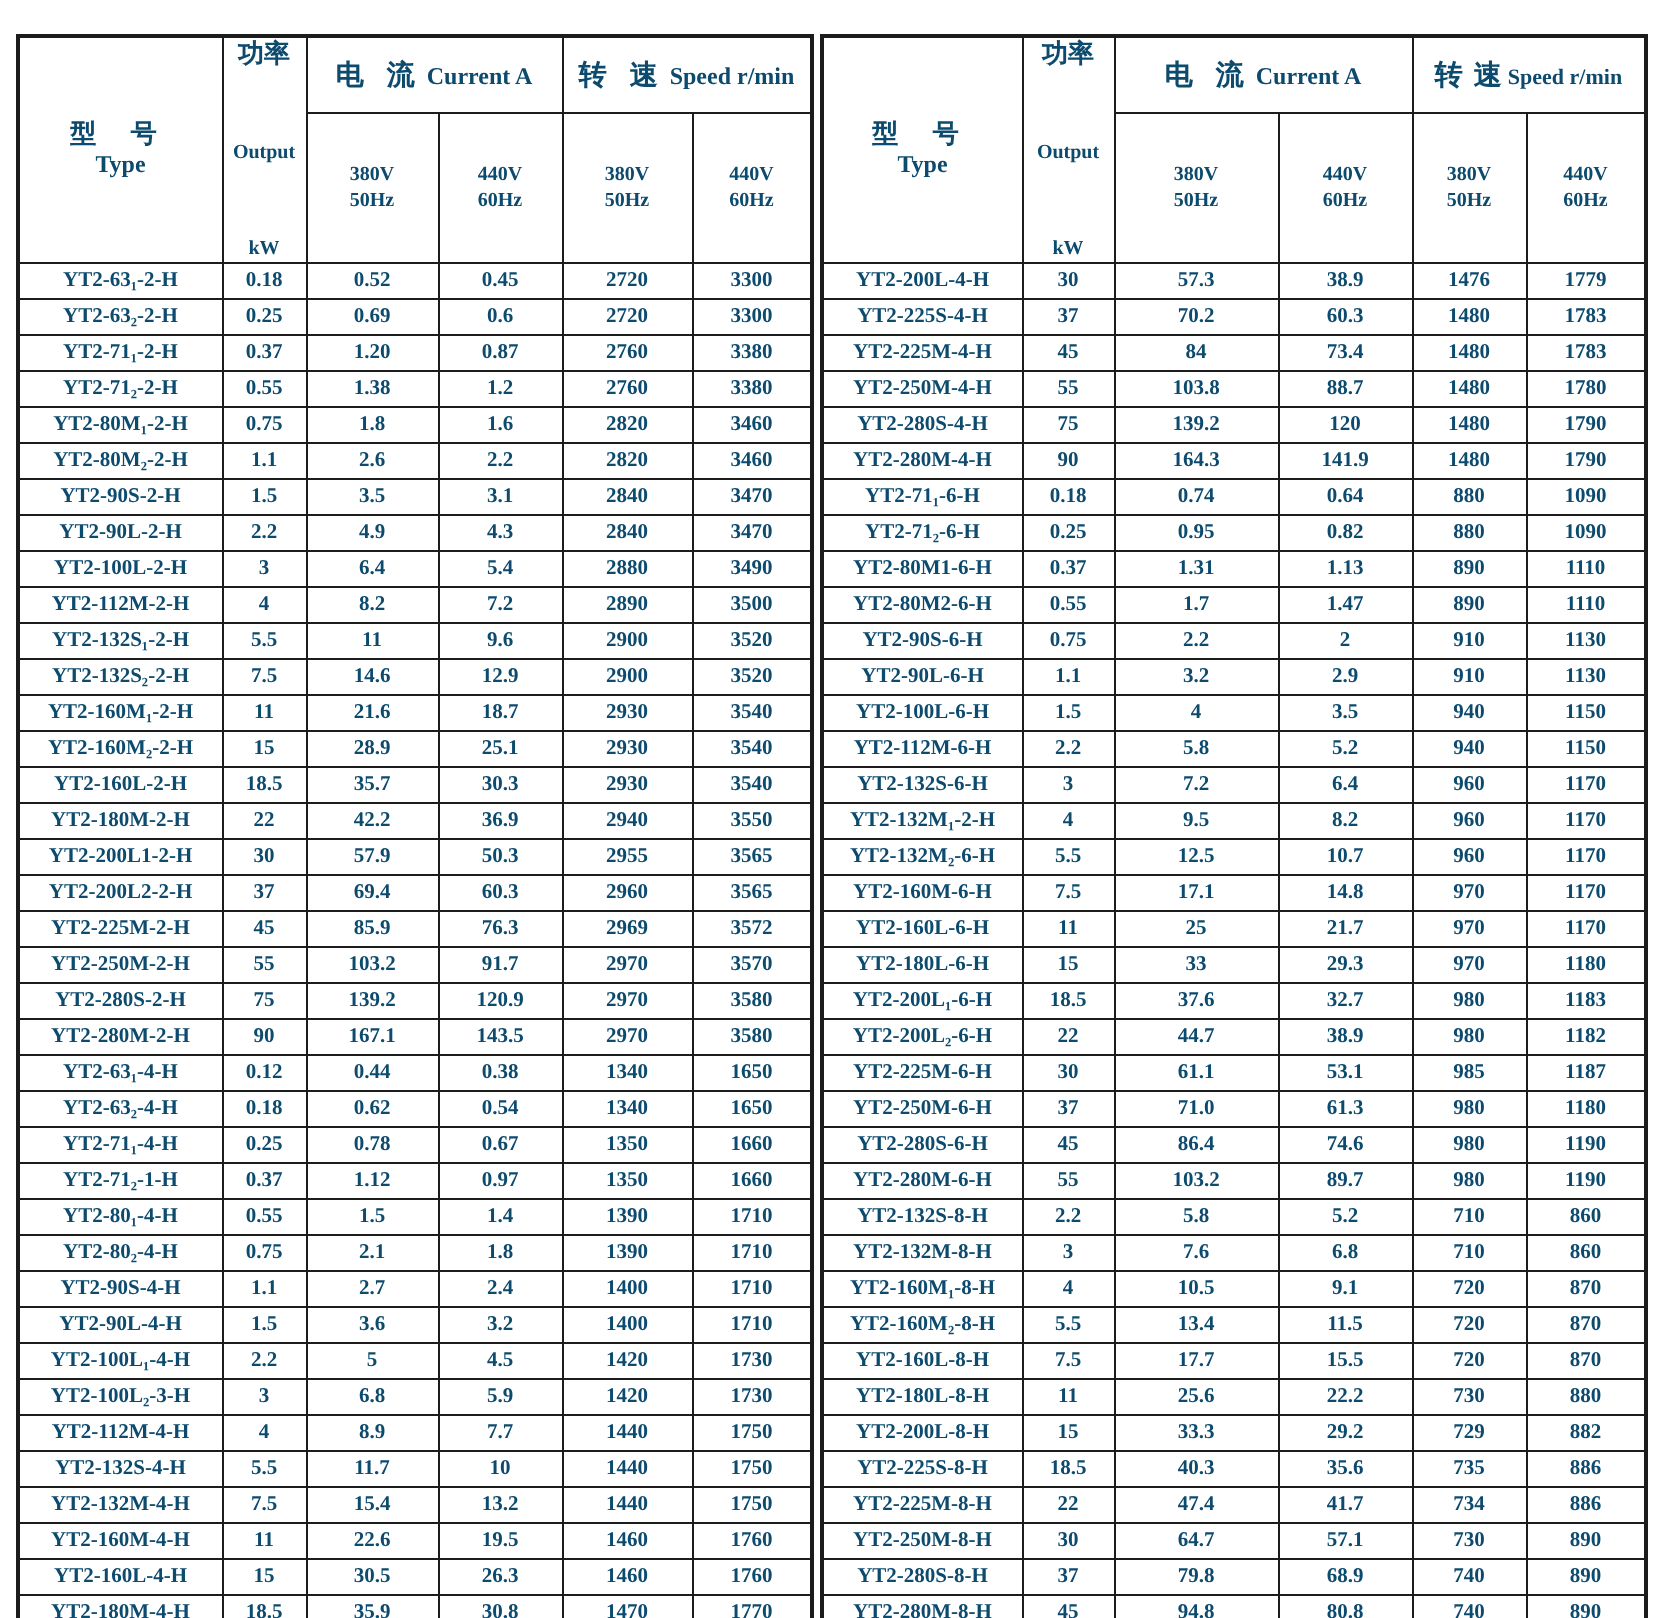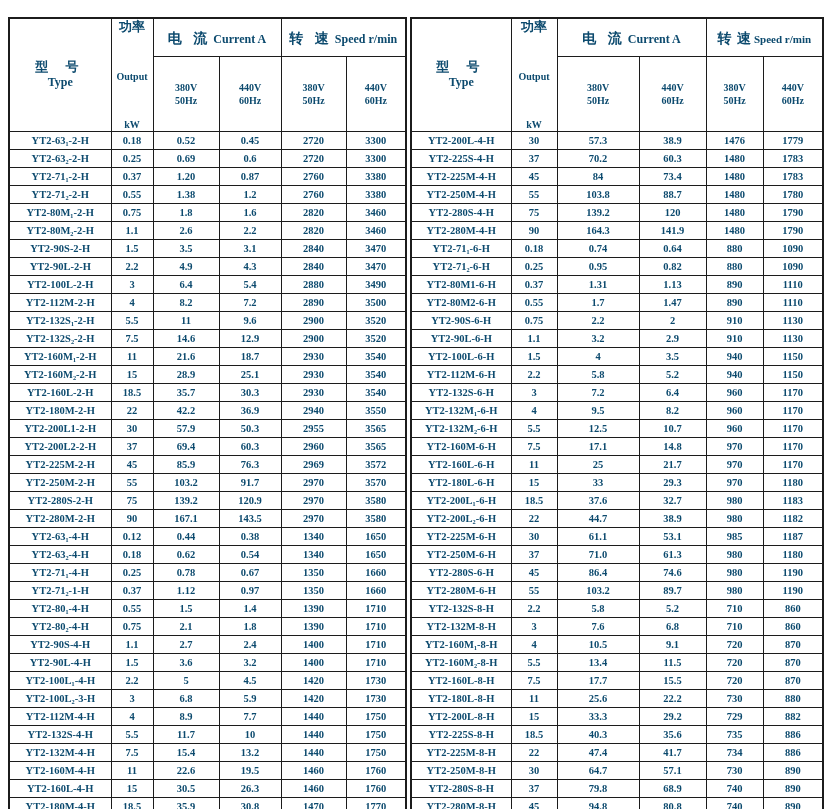--- a/index.html
+++ b/index.html
@@ -580,21 +580,21 @@
         </tr>
         <tr>
           <td>YT2-132S-6-H</td>
           <td>3</td>
           <td>7.2</td>
           <td>6.4</td>
           <td>960</td>
           <td>1170</td>
         </tr>
         <tr>
-          <td>YT2-132M₁-6-H</td>
+          <td>YT2-132M₁-2-H</td>
           <td>4</td>
           <td>9.5</td>
           <td>8.2</td>
           <td>960</td>
           <td>1170</td>
         </tr>
         <tr>
           <td>YT2-132M₂-6-H</td>
           <td>5.5</td>
           <td>12.5</td>

